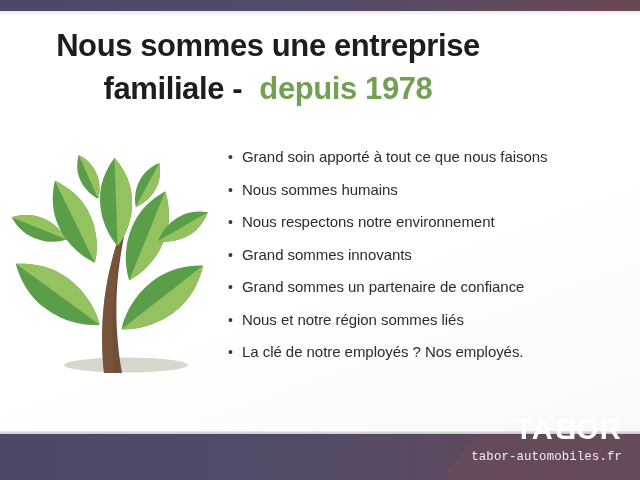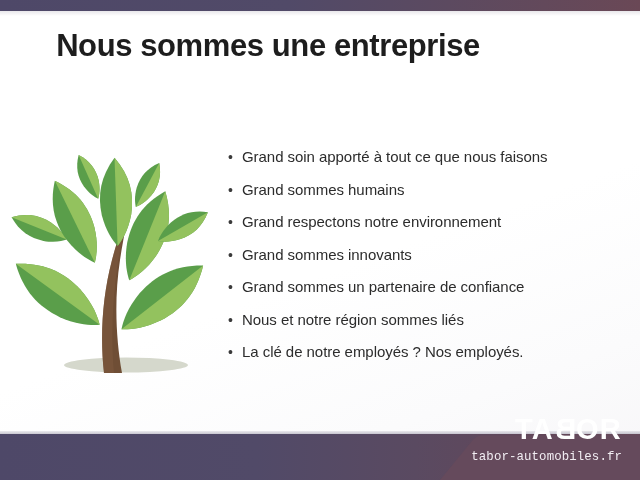--- a/index.html
+++ b/index.html
@@ -163,20 +163,23 @@
 </head>
 <body>
 
 <div id="slide">
 
   <div class="top-bar"></div>
   <div class="top-bar-shadow"></div>
 
   <div class="heading">
     <span class="line">Nous sommes une entreprise</span>
+    <span class="line">
+      <span>familiale - </span><span class="gap"></span><span class="accent">depuis 1978</span>
+    </span>
   </div>
 
   <div class="tree-wrap">
     <svg viewBox="0 0 200 235" xmlns="http://www.w3.org/2000/svg">
       <defs>
 
         <g id="leafshape">
           <path d="M0,-46 C16,-26 20,-6 16,16 C12,34 5,44 0,50 C-5,44 -12,34 -16,16 C-20,-6 -16,-26 0,-46 Z" fill="#5a9e4a"></path>
           <path d="M0,-46 C16,-26 20,-6 16,16 C12,34 5,44 0,50 Z" fill="#93c25e"></path>
         </g>
@@ -221,26 +224,26 @@
 
   <div class="bullets">
 
     <div class="bullet-row">
       <span class="bullet-dot">•</span>
       <span class="bullet-text">Grand soin apporté à tout ce que nous faisons</span>
     </div>
 
     <div class="bullet-row">
       <span class="bullet-dot">•</span>
-      <span class="bullet-text">Grand sommes humains</span>
-    </div>
-
-    <div class="bullet-row">
-      <span class="bullet-dot">•</span>
-      <span class="bullet-text">Grand respectons notre environnement</span>
+      <span class="bullet-text">Nous sommes humains</span>
+    </div>
+
+    <div class="bullet-row">
+      <span class="bullet-dot">•</span>
+      <span class="bullet-text">Nous respectons notre environnement</span>
     </div>
 
     <div class="bullet-row">
       <span class="bullet-dot">•</span>
       <span class="bullet-text">Grand sommes innovants</span>
     </div>
 
     <div class="bullet-row">
       <span class="bullet-dot">•</span>
       <span class="bullet-text">Grand sommes un partenaire de confiance</span>

